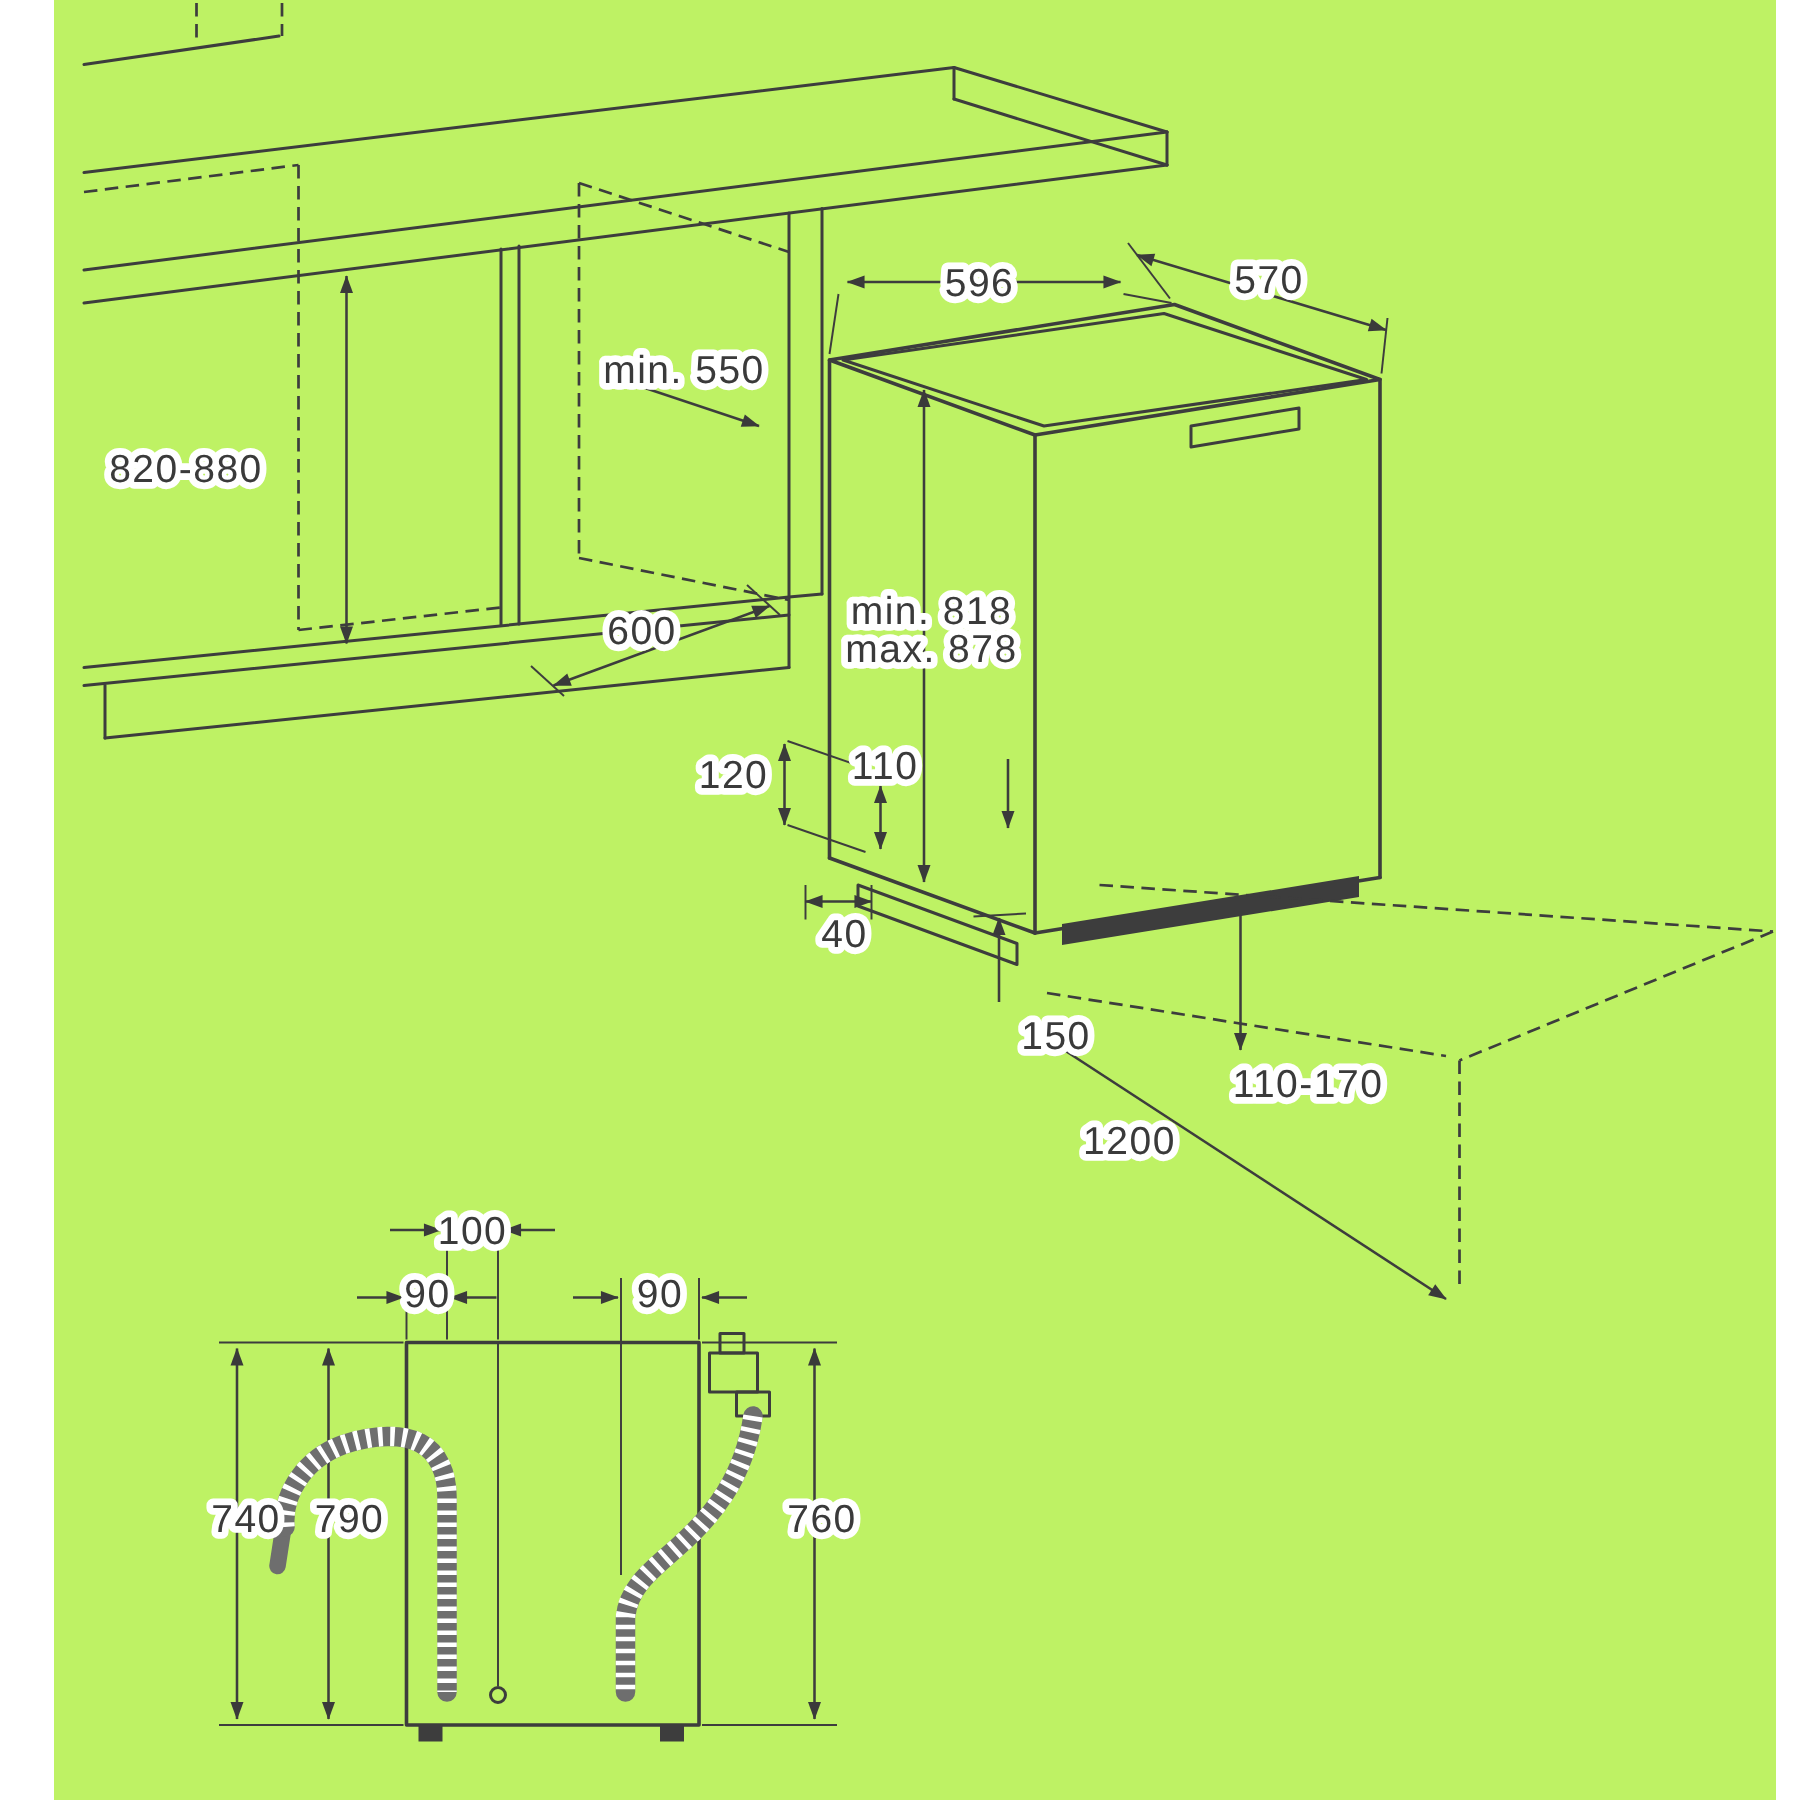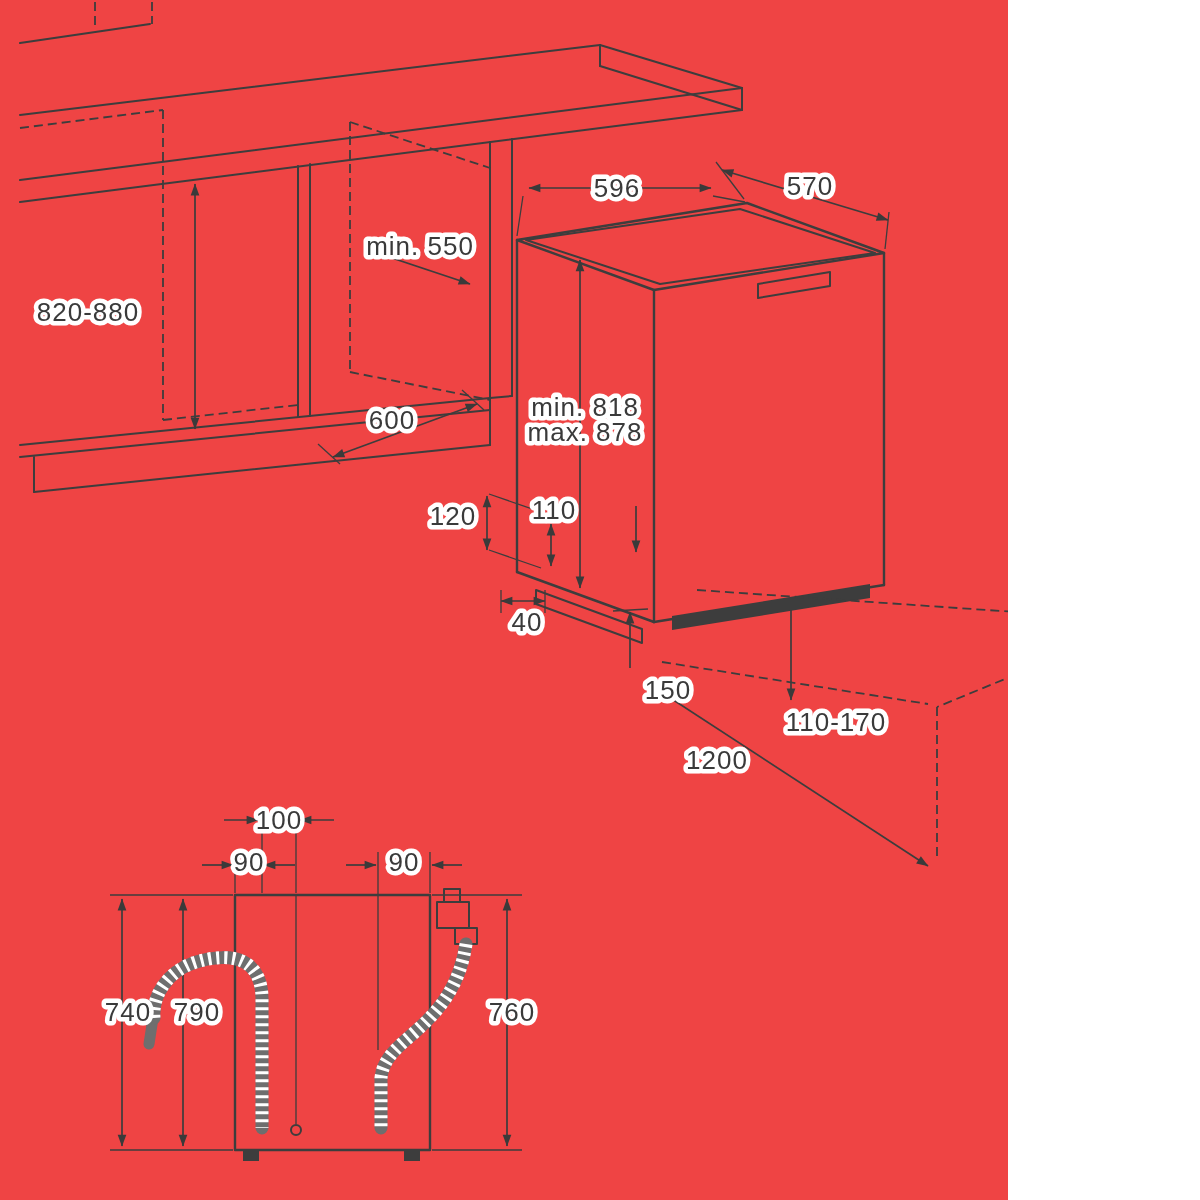--- a/index.html
+++ b/index.html
@@ -1,16 +1,16 @@
 <!DOCTYPE html>
 <html><head>
 <meta charset="utf-8">
 <style>
   html,body{margin:0;padding:0;background:#ffffff;}
-  .canvas{width:1008px;height:1200px;background:#ef4444;position:relative;overflow:hidden;}
+  .canvas{width:1148px;height:1200px;background:#bef264;position:relative;overflow:hidden;margin-left:36px;}
   svg{display:block;}
   .ln  {stroke:#3d3d3d;stroke-width:2;fill:none;stroke-linecap:round;stroke-linejoin:round;}
   .ln2 {stroke:#3d3d3d;stroke-width:2.4;fill:none;stroke-linecap:round;stroke-linejoin:round;}
   .thin{stroke:#3d3d3d;stroke-width:1.3;fill:none;}
   .dsh {stroke:#3d3d3d;stroke-width:1.8;fill:none;stroke-dasharray:9 5;}
   .dim {stroke:#3d3d3d;stroke-width:1.7;fill:none;}
   .fillDark{fill:#3d3d3d;stroke:none;}
   .hoseBase{stroke:#6e6e6e;stroke-width:13;fill:none;stroke-linecap:round;}
   .hoseRib {stroke:#ffffff;stroke-width:13;fill:none;stroke-dasharray:3 5;}
   .lbl{

